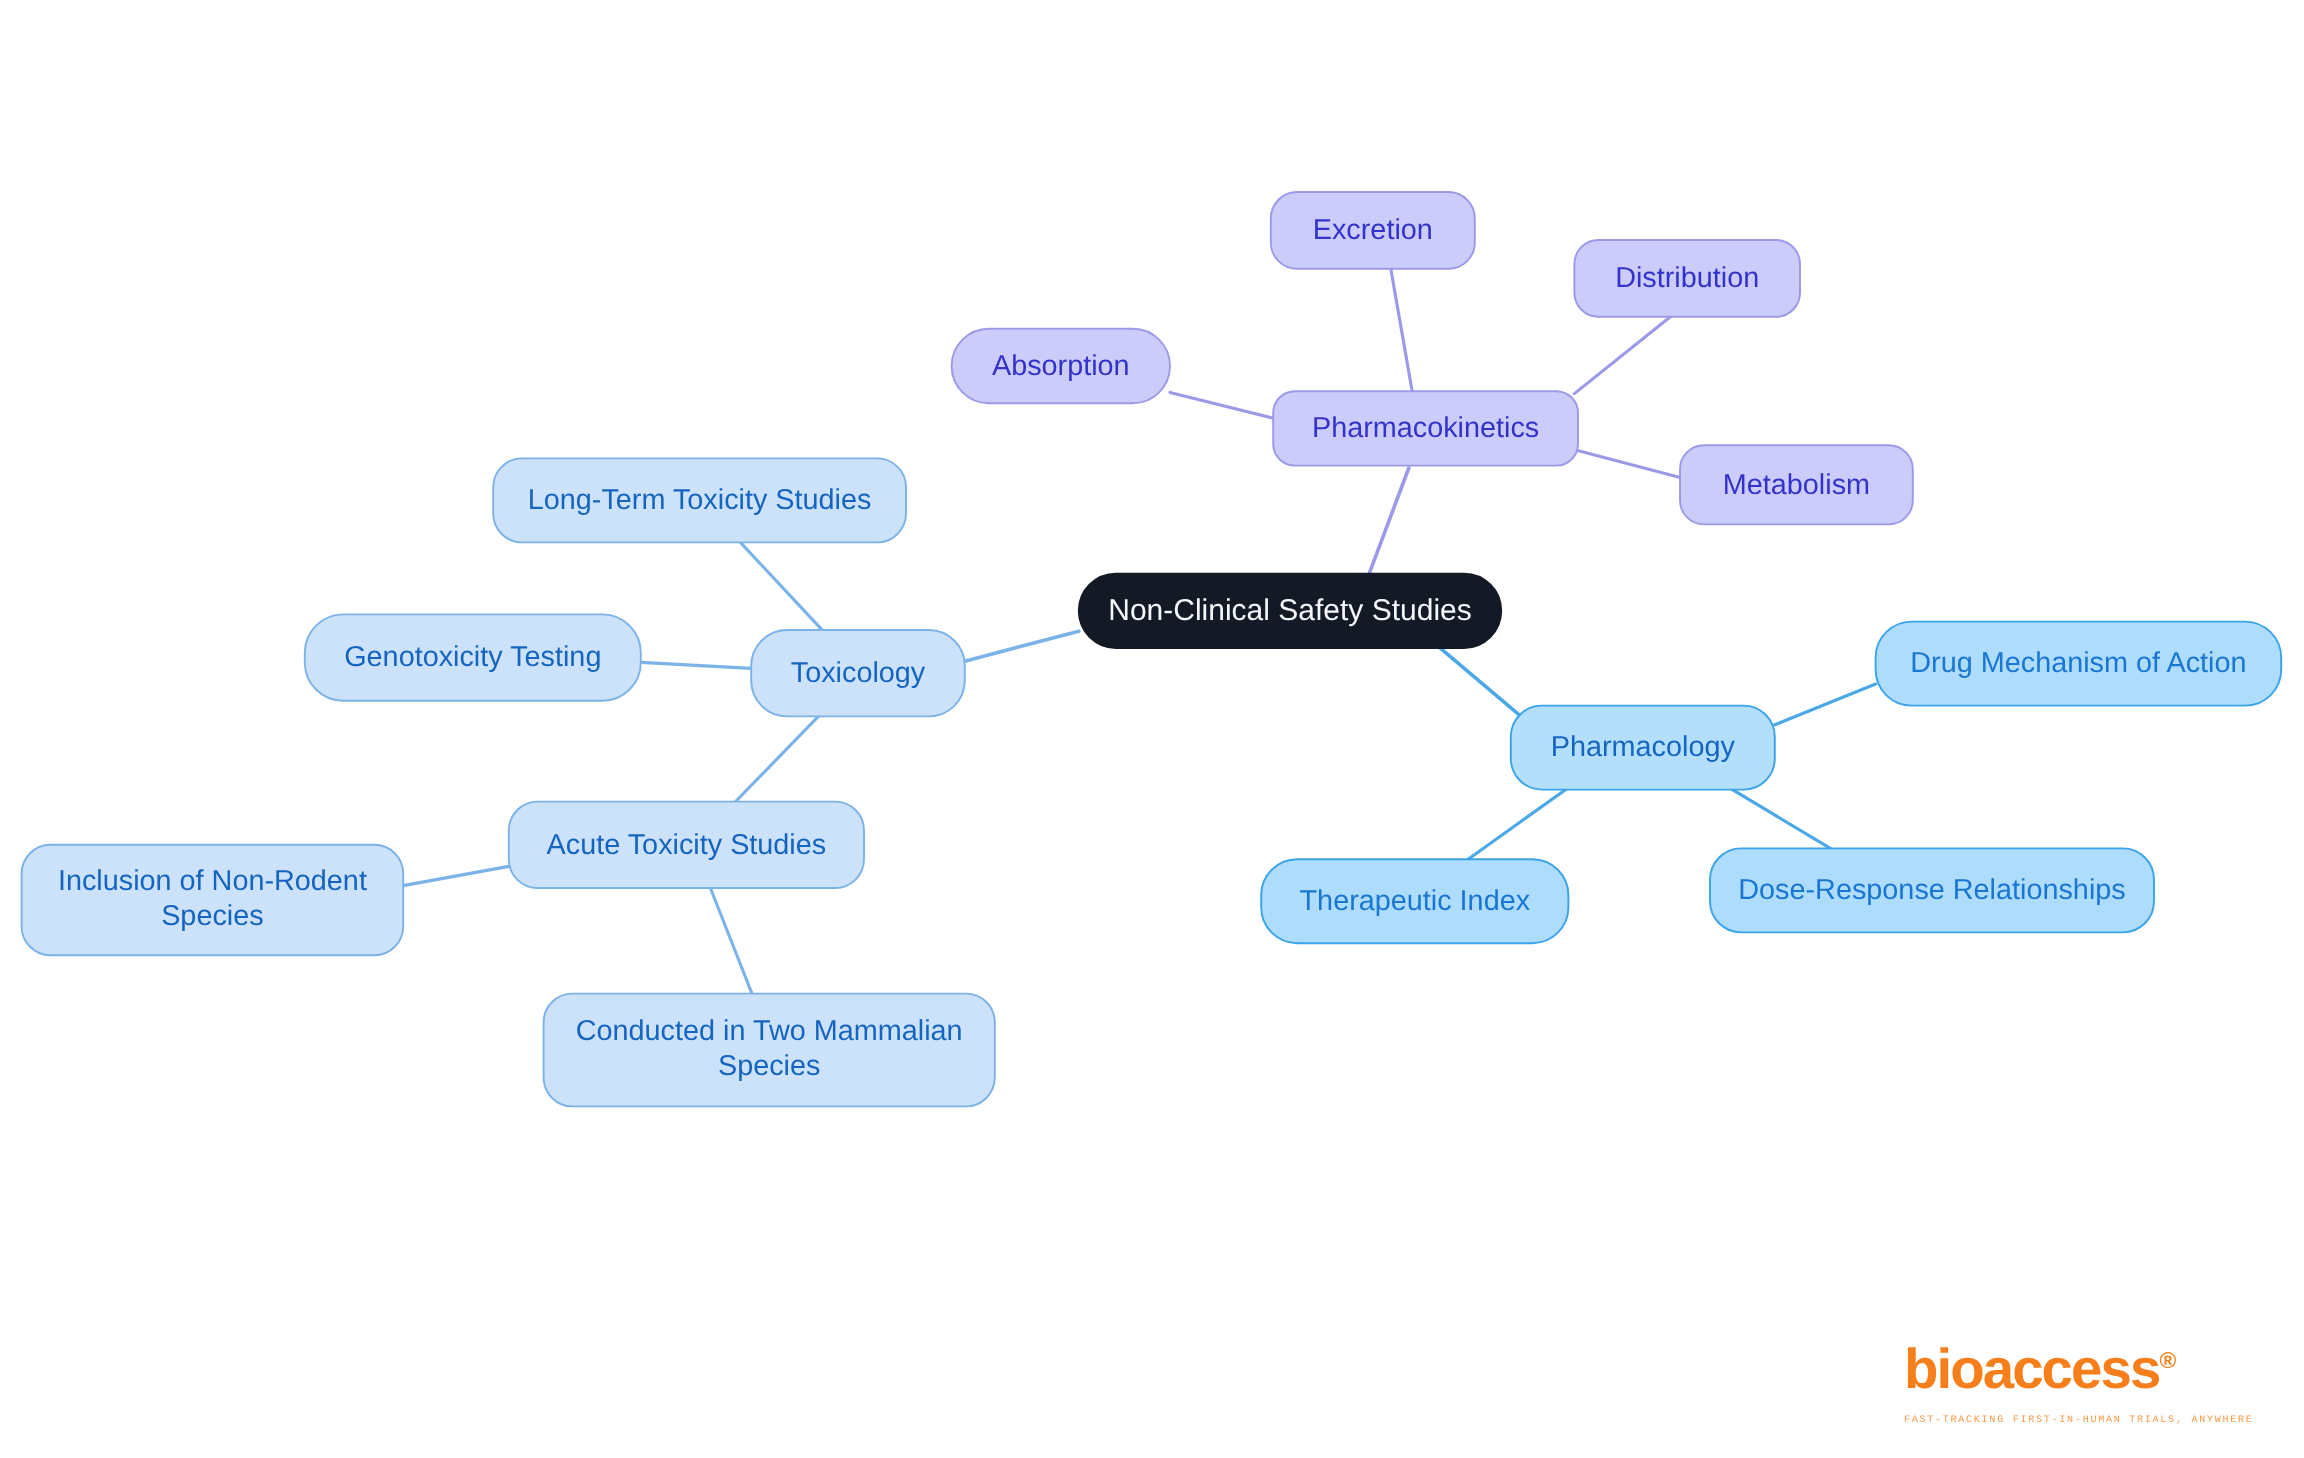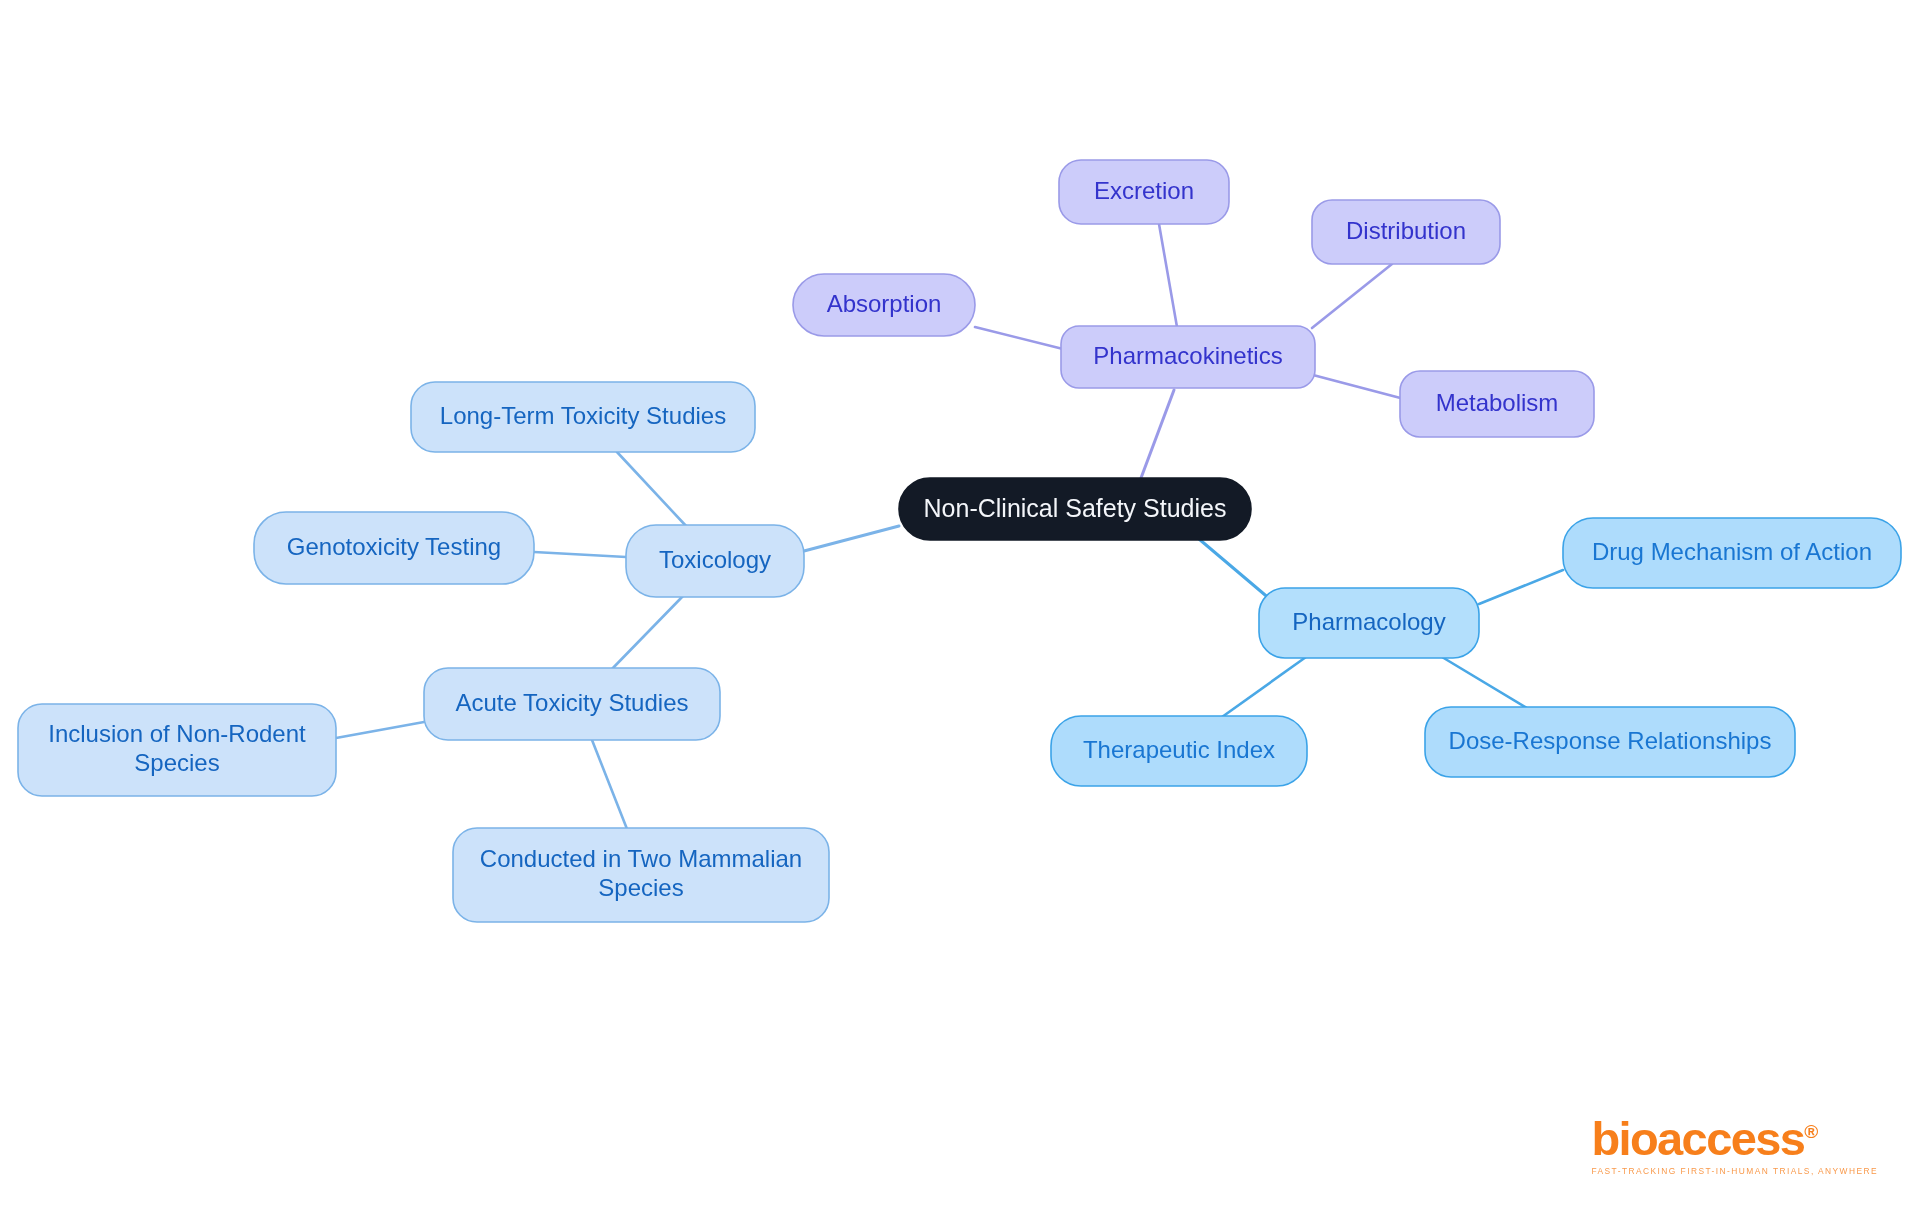--- a/index.html
+++ b/index.html
@@ -38,44 +38,44 @@
     fill: #f4f6fa;
     font-size: 25px;
   }
   .node-branch .node-text,
   .node-leaf .node-text {
     font-size: 24px;
   }
   .logo-wrap {
     position: absolute;
     right: 42px;
-    bottom: 40px;
+    bottom: 28px;
     text-align: left;
     line-height: 1;
   }
   .logo-word {
     font-family: "Liberation Sans", sans-serif;
     font-weight: bold;
     font-size: 47px;
     letter-spacing: -1.6px;
     color: #f77f1b;
     display: inline-block;
     position: relative;
   }
   .logo-reg {
     font-size: 19px;
     vertical-align: super;
     letter-spacing: 0;
   }
   .logo-tagline {
-    font-family: Liberation Sans, sans-serif;
+    font-family: Liberation Mono, monospace;
     font-size: 8.4px;
     letter-spacing: 1.45px;
     color: #f9994a;
-    margin-top: 5px;
+    margin-top: 15px;
     white-space: nowrap;
   }
 </style>
 </head>
 <body>
 
 <svg id="mindmap-canvas" viewBox="0 0 1920 1215">
   <g id="edges-layer">
       <line class="edge" x1="1141" y1="478" x2="1174" y2="390" stroke="#9a9ae8" stroke-width="3"></line>
       <line class="edge" x1="1063" y1="349" x2="975" y2="327" stroke="#9a9ae8" stroke-width="2.6"></line>

